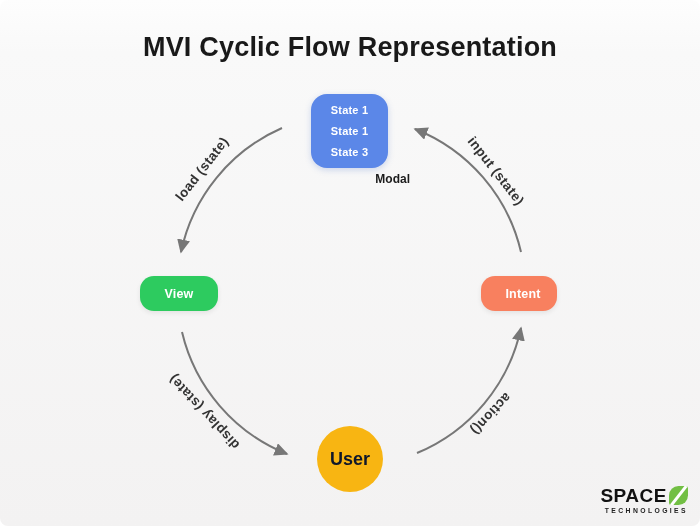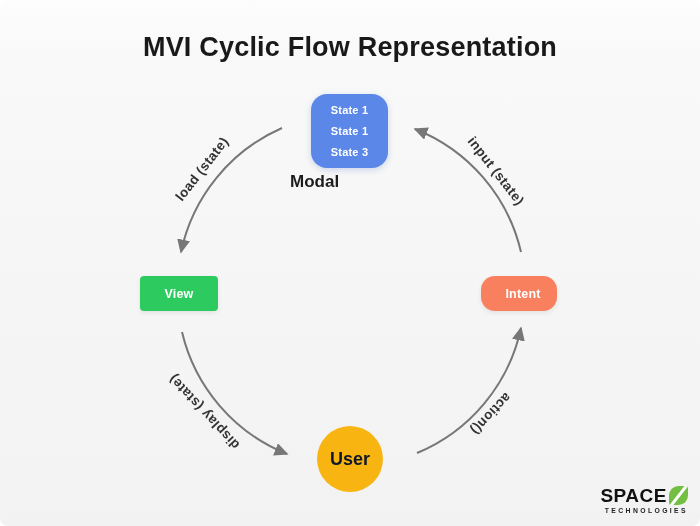--- a/index.html
+++ b/index.html
@@ -16,25 +16,25 @@
   svg.arrows{position:absolute;left:0;top:0;width:700px;height:526px;}
   svg.arrows path.edge{fill:none;stroke:#777;stroke-width:2;}
   .node{position:absolute;display:flex;align-items:center;justify-content:center;color:#fff;}
   .node-modal{
     left:311px;top:94px;width:77px;height:74px;border-radius:16px;
     background:#5b87e8;flex-direction:column;gap:9px;
     box-shadow:0 2px 6px rgba(70,110,200,.25);
   }
   .state-line{font-size:11px;font-weight:700;letter-spacing:.2px;}
   .modal-caption{
-    position:absolute;left:290px;top:172px;width:120px;text-align:left;
-    font-size:17px;font-weight:700;color:#1c1c1c;
+    position:absolute;left:290px;top:172px;width:120px;text-align:right;
+    font-size:12px;font-weight:700;color:#1c1c1c;
   }
   .node-view{
-    left:140px;top:276px;width:78px;height:35px;border-radius:4px;
+    left:140px;top:276px;width:78px;height:35px;border-radius:14px;
     background:#2dcb5f;font-size:12.5px;font-weight:700;letter-spacing:.2px;
     box-shadow:0 2px 5px rgba(0,0,0,.08);
   }
   .node-intent{
     left:481px;top:276px;width:76px;height:35px;border-radius:14px;
     background:#f8805f;font-size:12.5px;font-weight:700;letter-spacing:.2px;
     box-shadow:0 2px 5px rgba(0,0,0,.08);
     padding-left:8px;
   }
   .node-user{

